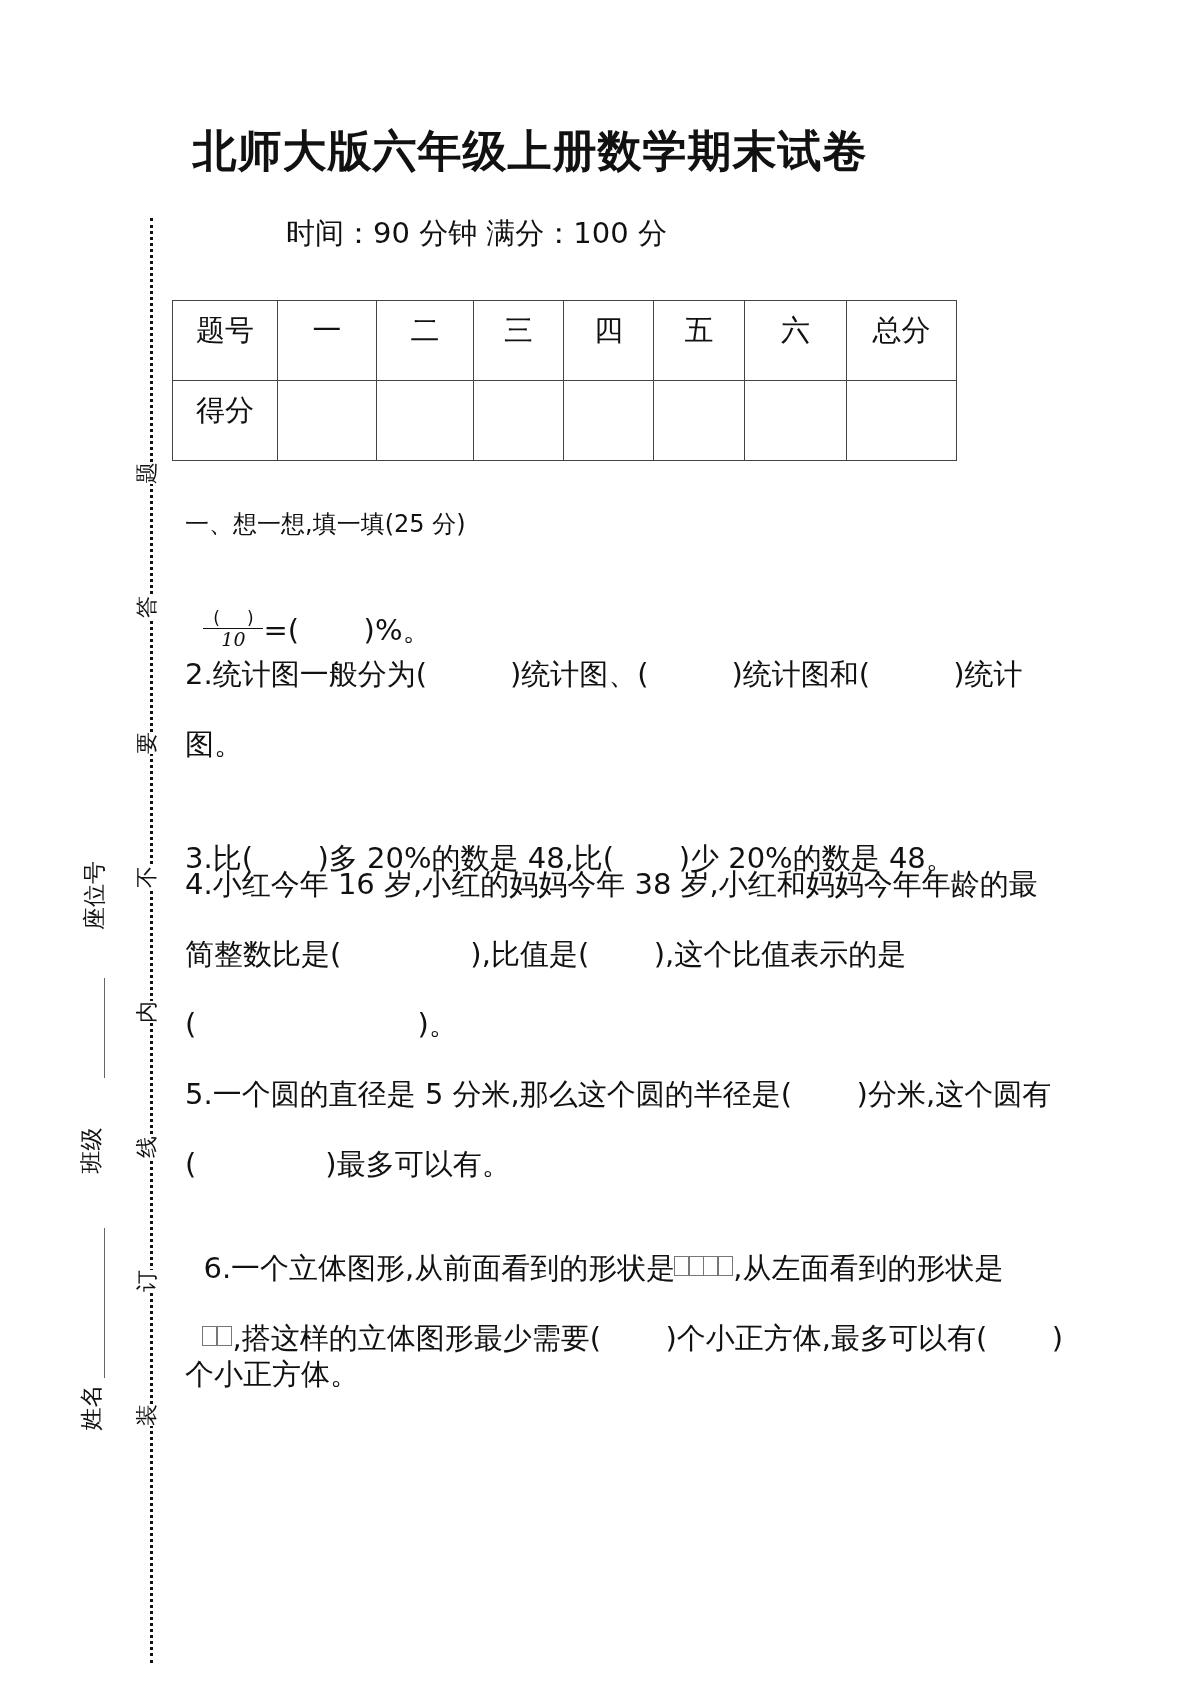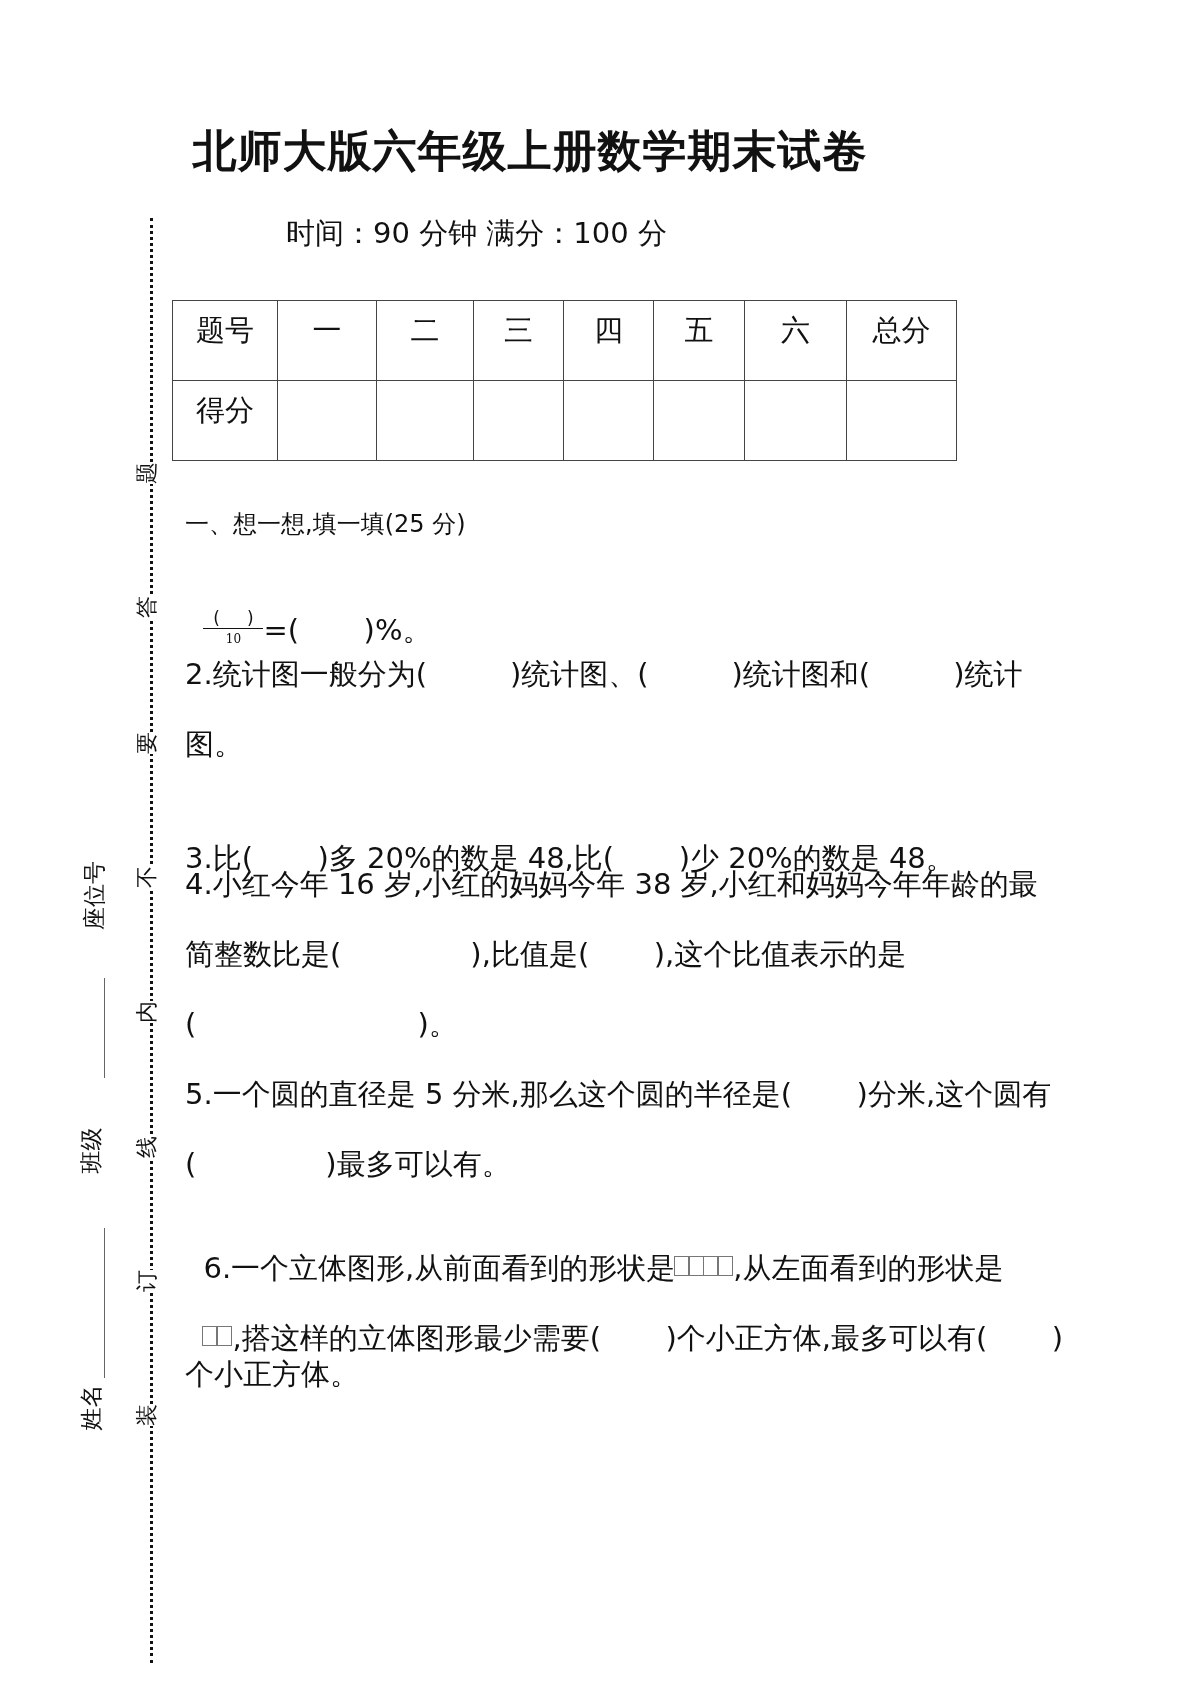--- a/index.html
+++ b/index.html
@@ -17,21 +17,21 @@
   .field-label { left: 74px; font-size: 23px; }
   .field-line { position: absolute; left: 104px; width: 0; border-left: 1.5px solid #666; }
   table.score { position: absolute; left: 172px; top: 300px; border-collapse: collapse; }
   table.score td { border: 1.4px solid #444; height: 80px; text-align: center; vertical-align: top;
                    padding-top: 10px; font-size: 29px; box-sizing: border-box; margin-top: 14px; }
   .section-head { position: absolute; left: 185px; top: 508px; font-size: 24px; font-weight: normal; }
   .q { position: absolute; left: 185px; font-size: 29px; white-space: pre; }
   .frac { display: inline-block; vertical-align: middle; text-align: center; position: relative; top: -4px; }
   .frac .num { display: block; font-size: 17px; line-height: 18px; white-space: pre; }
   .frac .bar { display: block; width: 60px; border-top: 1.5px solid #111; margin: 1px 0; }
-  .frac .den { display: block; font-size: 12px; line-height: 18px; font-family: "DejaVu Serif", serif; }
+  .frac .den { display: block; font-size: 19px; line-height: 18px; font-family: "DejaVu Serif", serif; font-style: italic; }
   .boxes { display: inline-block; vertical-align: middle; position: relative; top: -4px; }
   .boxes span { display: inline-block; width: 16px; height: 20px; border: 1.5px solid #777;
                 margin-left: -1.5px; box-sizing: border-box; }
 </style>
 </head>
 <body>
 
 <div class="title">北师大版六年级上册数学期末试卷</div>
 <div class="subtitle">时间：90 分钟   满分：100 分</div>
 

